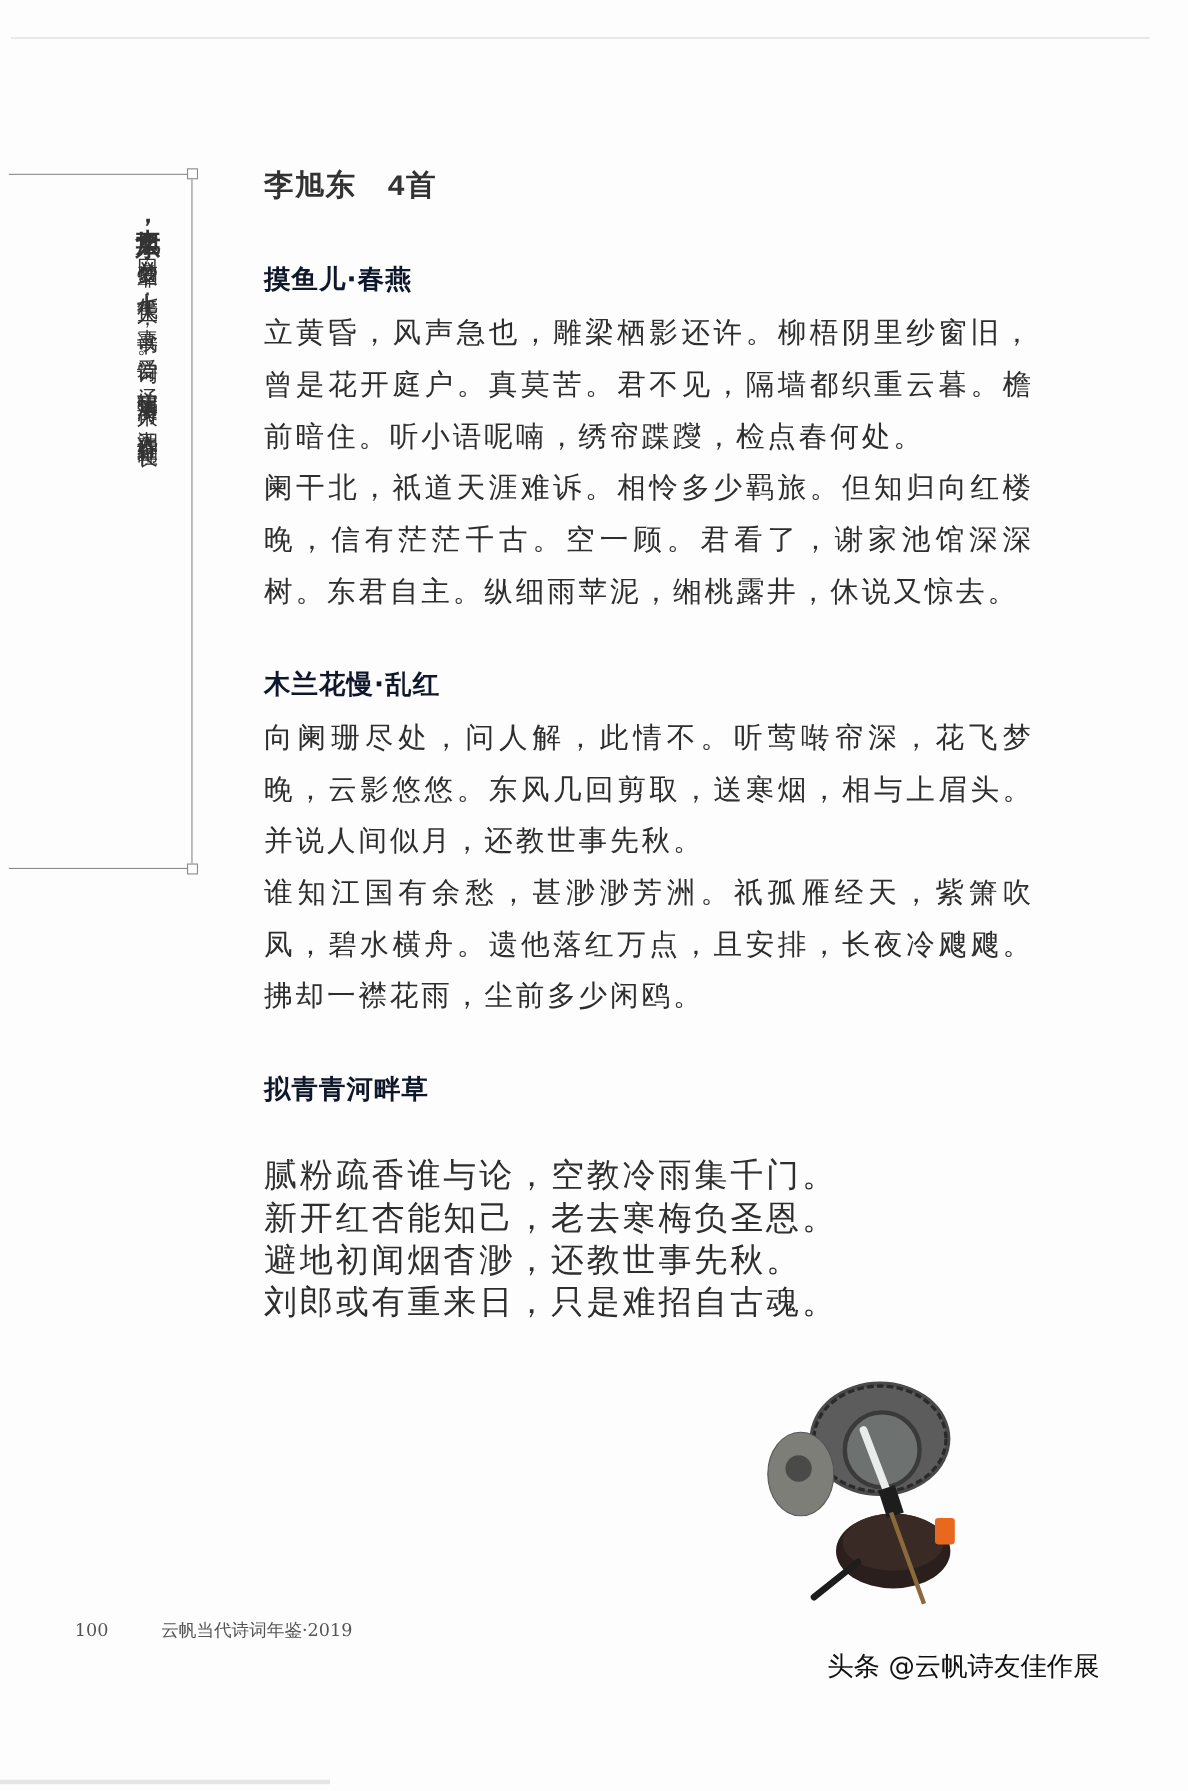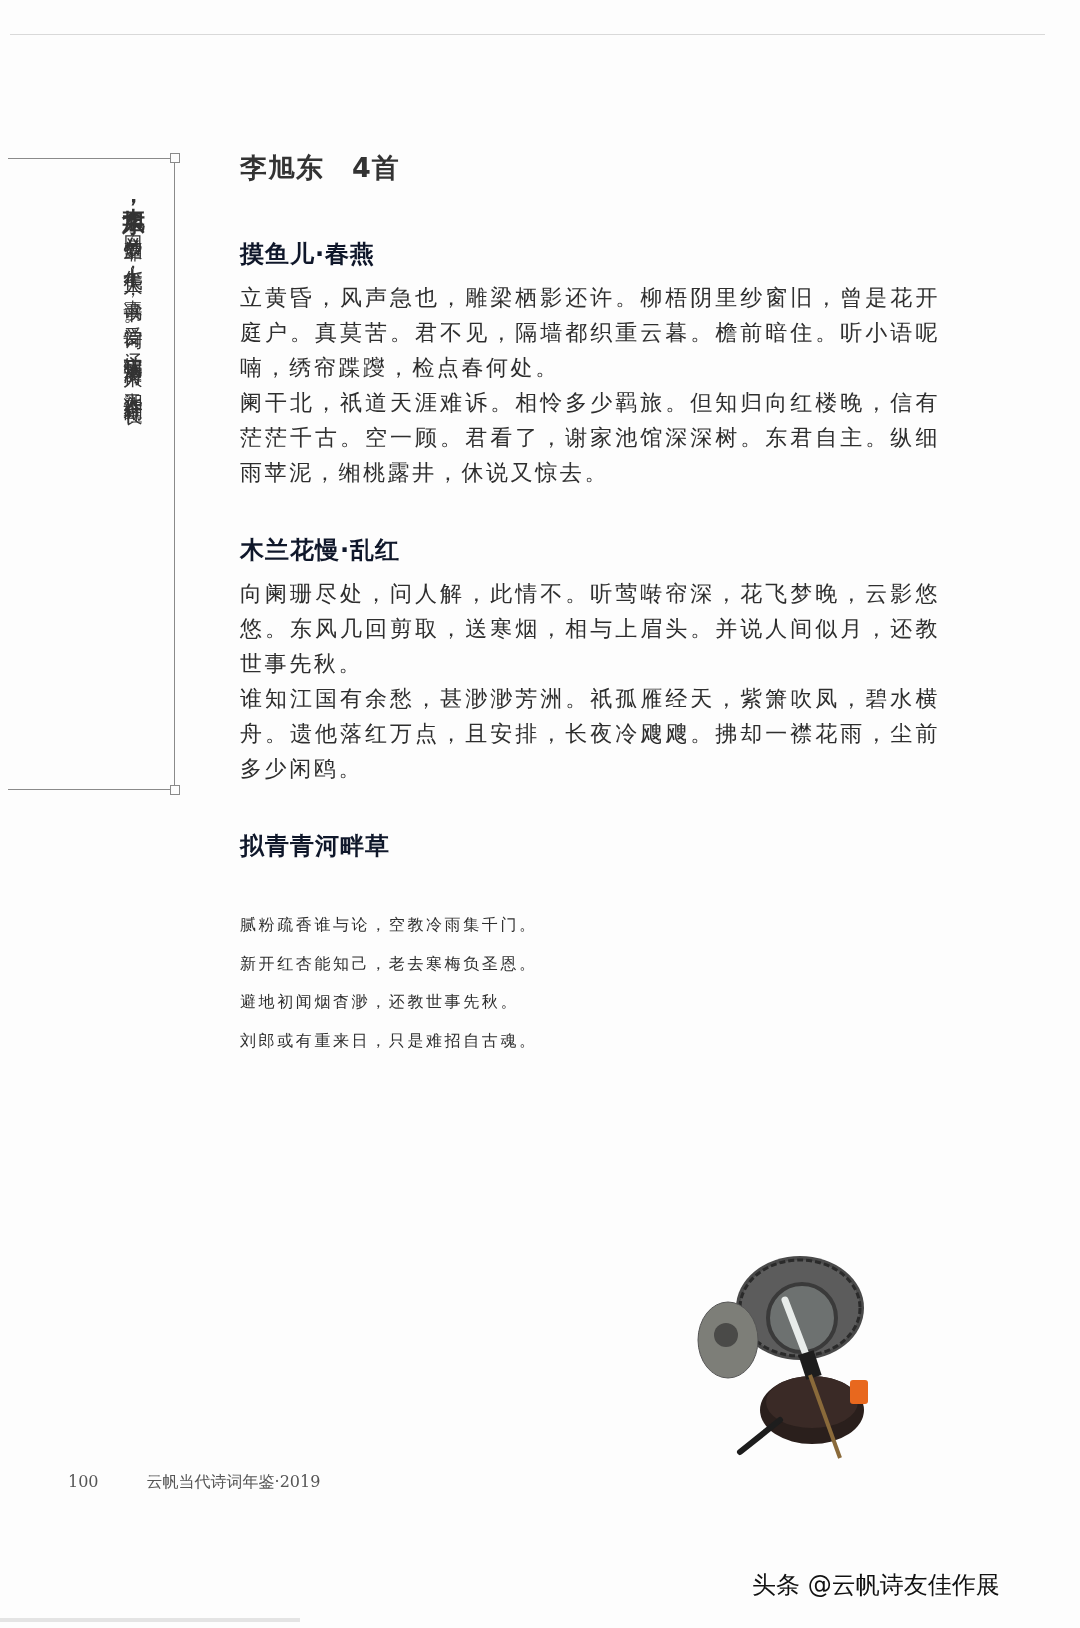--- a/index.html
+++ b/index.html
@@ -10,30 +10,30 @@
            border-top:1px solid #8a8a8a;border-right:1px solid #8a8a8a;border-bottom:1px solid #8a8a8a;}
   .bio-box .corner{position:absolute;width:8px;height:8px;border:1px solid #8a8a8a;background:#fdfdfd;}
   .bio-box .c1{right:-6px;top:-6px;}
   .bio-box .c2{right:-6px;bottom:-6px;}
   .bio{position:absolute;right:22px;top:30px;height:590px;writing-mode:vertical-rl;
        font-size:19px;line-height:36px;letter-spacing:2px;color:#333;}
   .bio .bio-name{font-weight:bold;font-size:23px;}
   .content{position:absolute;left:240px;top:150px;width:700px;}
   .author-title{font-family:"DejaVu Sans","Liberation Sans",sans-serif;font-weight:bold;
                 font-size:27px;color:#333;margin:0 0 52px 0;letter-spacing:1px;}
-  .author-title .count{margin-left:28px;}
+  .author-title .count{margin-left:28px;font-family:Liberation Mono, monospace;}
   .poem{margin-bottom:44px;}
   .poem-title{font-family:"DejaVu Sans","Liberation Sans",sans-serif;font-weight:bold;
               font-size:24px;color:#0f172a;margin:0 0 10px 0;letter-spacing:1px;}
   .poem-title .note{font-family:"DejaVu Serif","Liberation Serif",serif;font-weight:normal;font-size:20px;}
-  .poem-para{font-size:22px;line-height:35px;margin:0;letter-spacing:2.6px;text-align:justify;color:#2e2e2e;}
-  .poem-line{font-size:16px;line-height:38.5px;margin:0;letter-spacing:2.6px;color:#2e2e2e;}
+  .poem-para{font-size:26px;line-height:47px;margin:0;letter-spacing:2.6px;text-align:justify;color:#2e2e2e;}
+  .poem-line{font-size:30px;line-height:38.5px;margin:0;letter-spacing:2.6px;color:#2e2e2e;}
   .footer{position:absolute;left:68px;top:1472px;font-size:16px;color:#555;}
   .footer .page-num{margin-right:48px;}
-  .watermark{position:absolute;left:752px;top:1569px;font-family:"DejaVu Sans","Liberation Sans",sans-serif;
+  .watermark{position:absolute;left:752px;top:1499px;font-family:"DejaVu Sans","Liberation Sans",sans-serif;
              font-size:24px;color:#111;text-shadow:0 0 2px #fff,1px 1px 0 #fff;}
   .illustration{position:absolute;left:690px;top:1240px;width:180px;height:225px;}
   .bottom-strip{position:absolute;left:0;top:1618px;width:300px;height:4px;background:#e4e4e4;}
 </style>
 </head>
 <body>
 
 <div class="top-rule"></div>
 
 <div class="bio-box">

